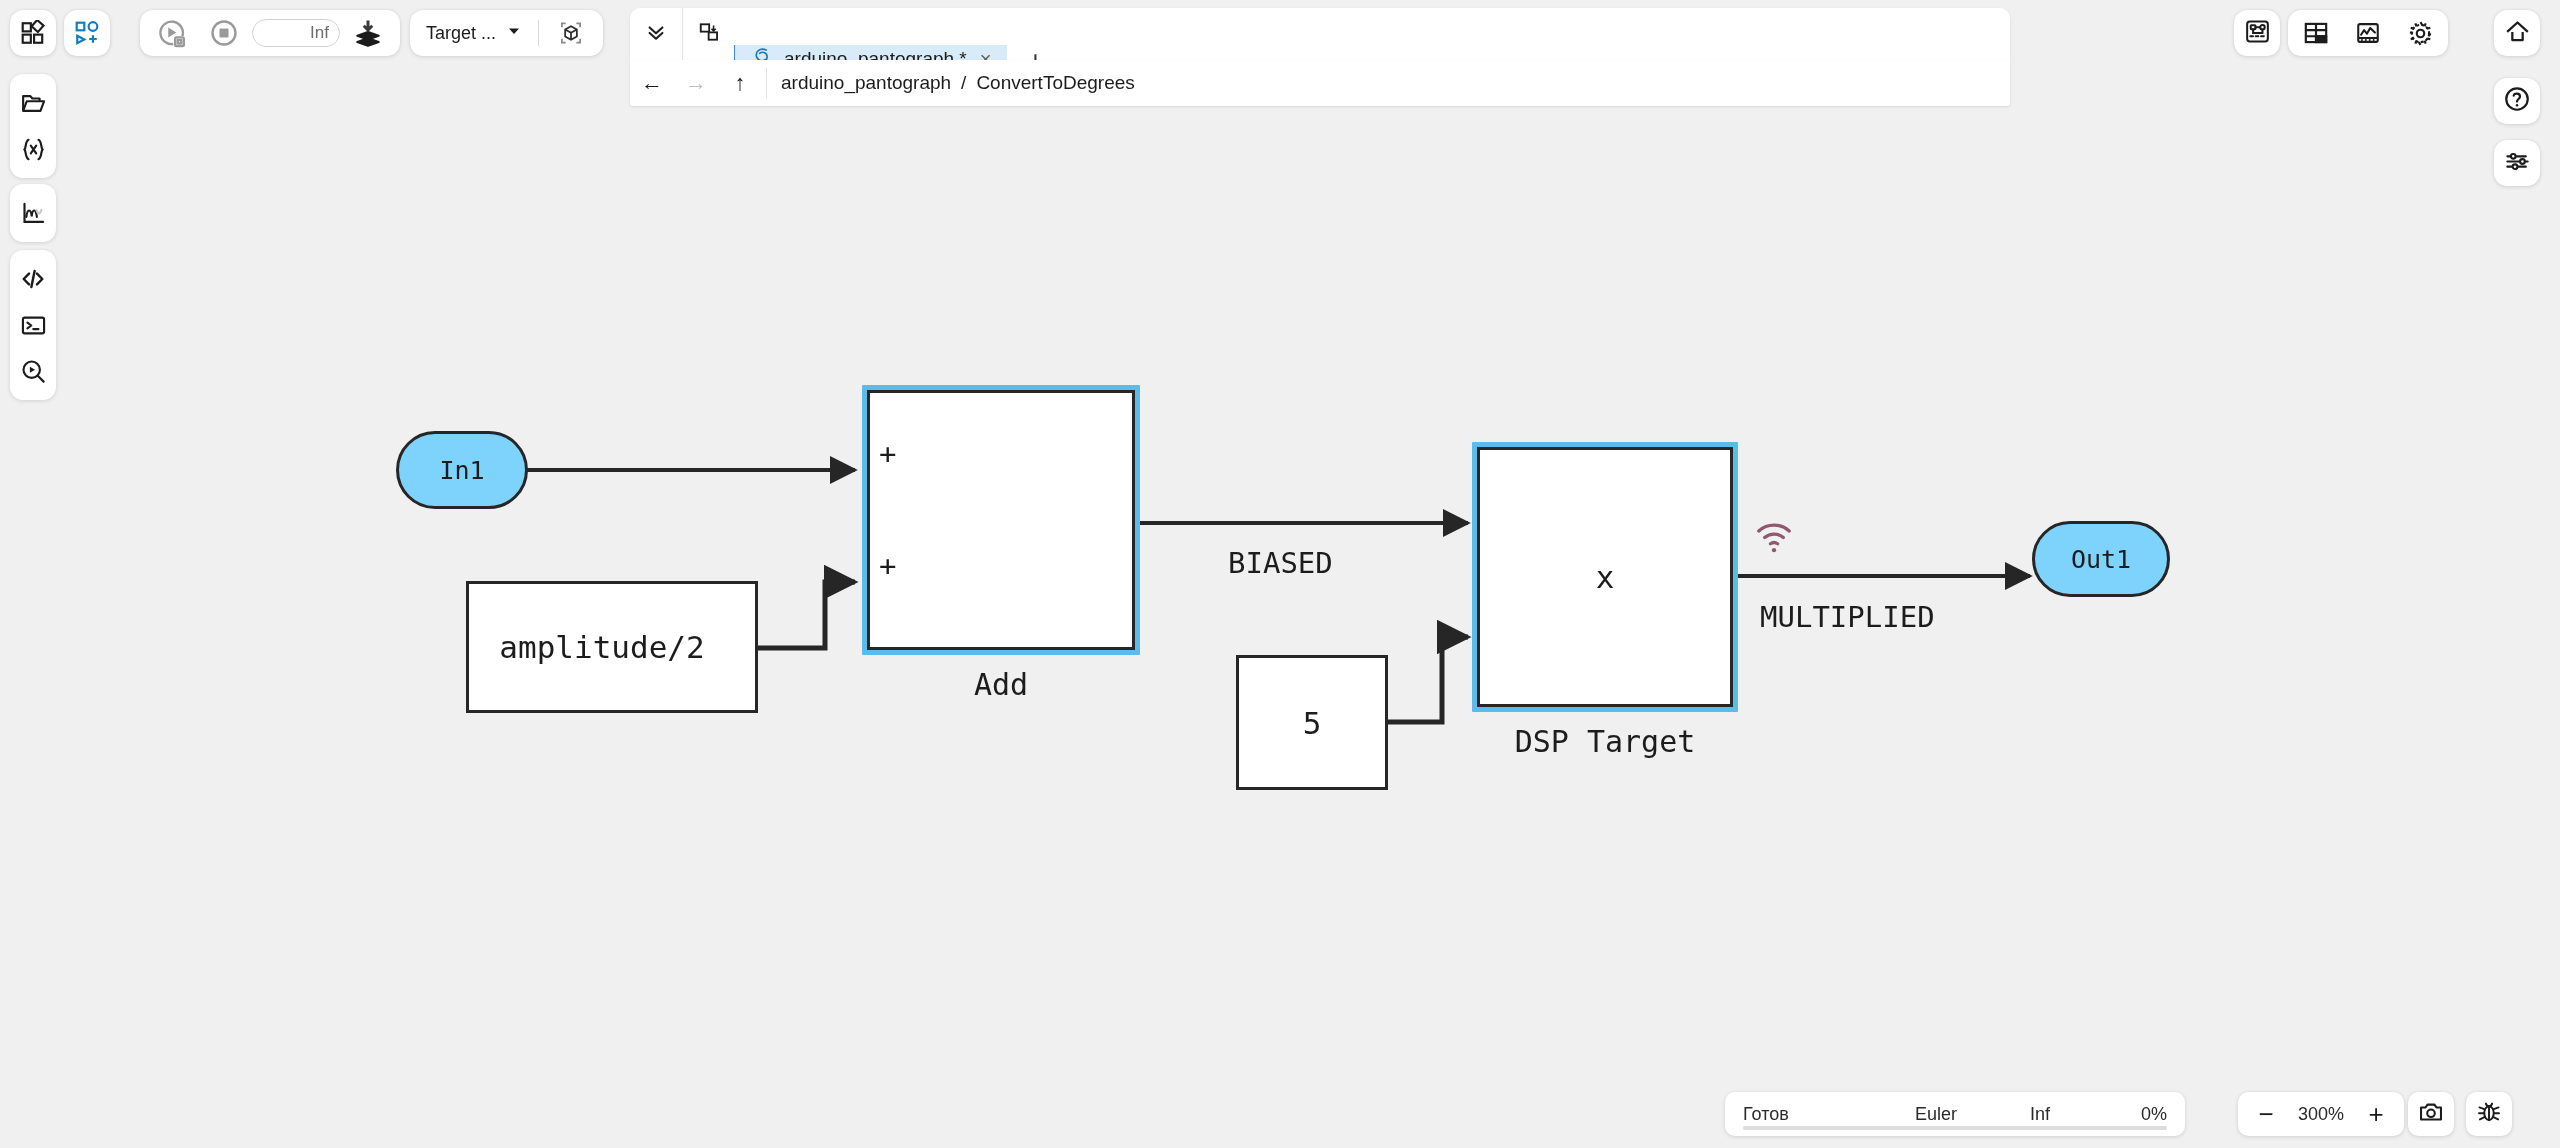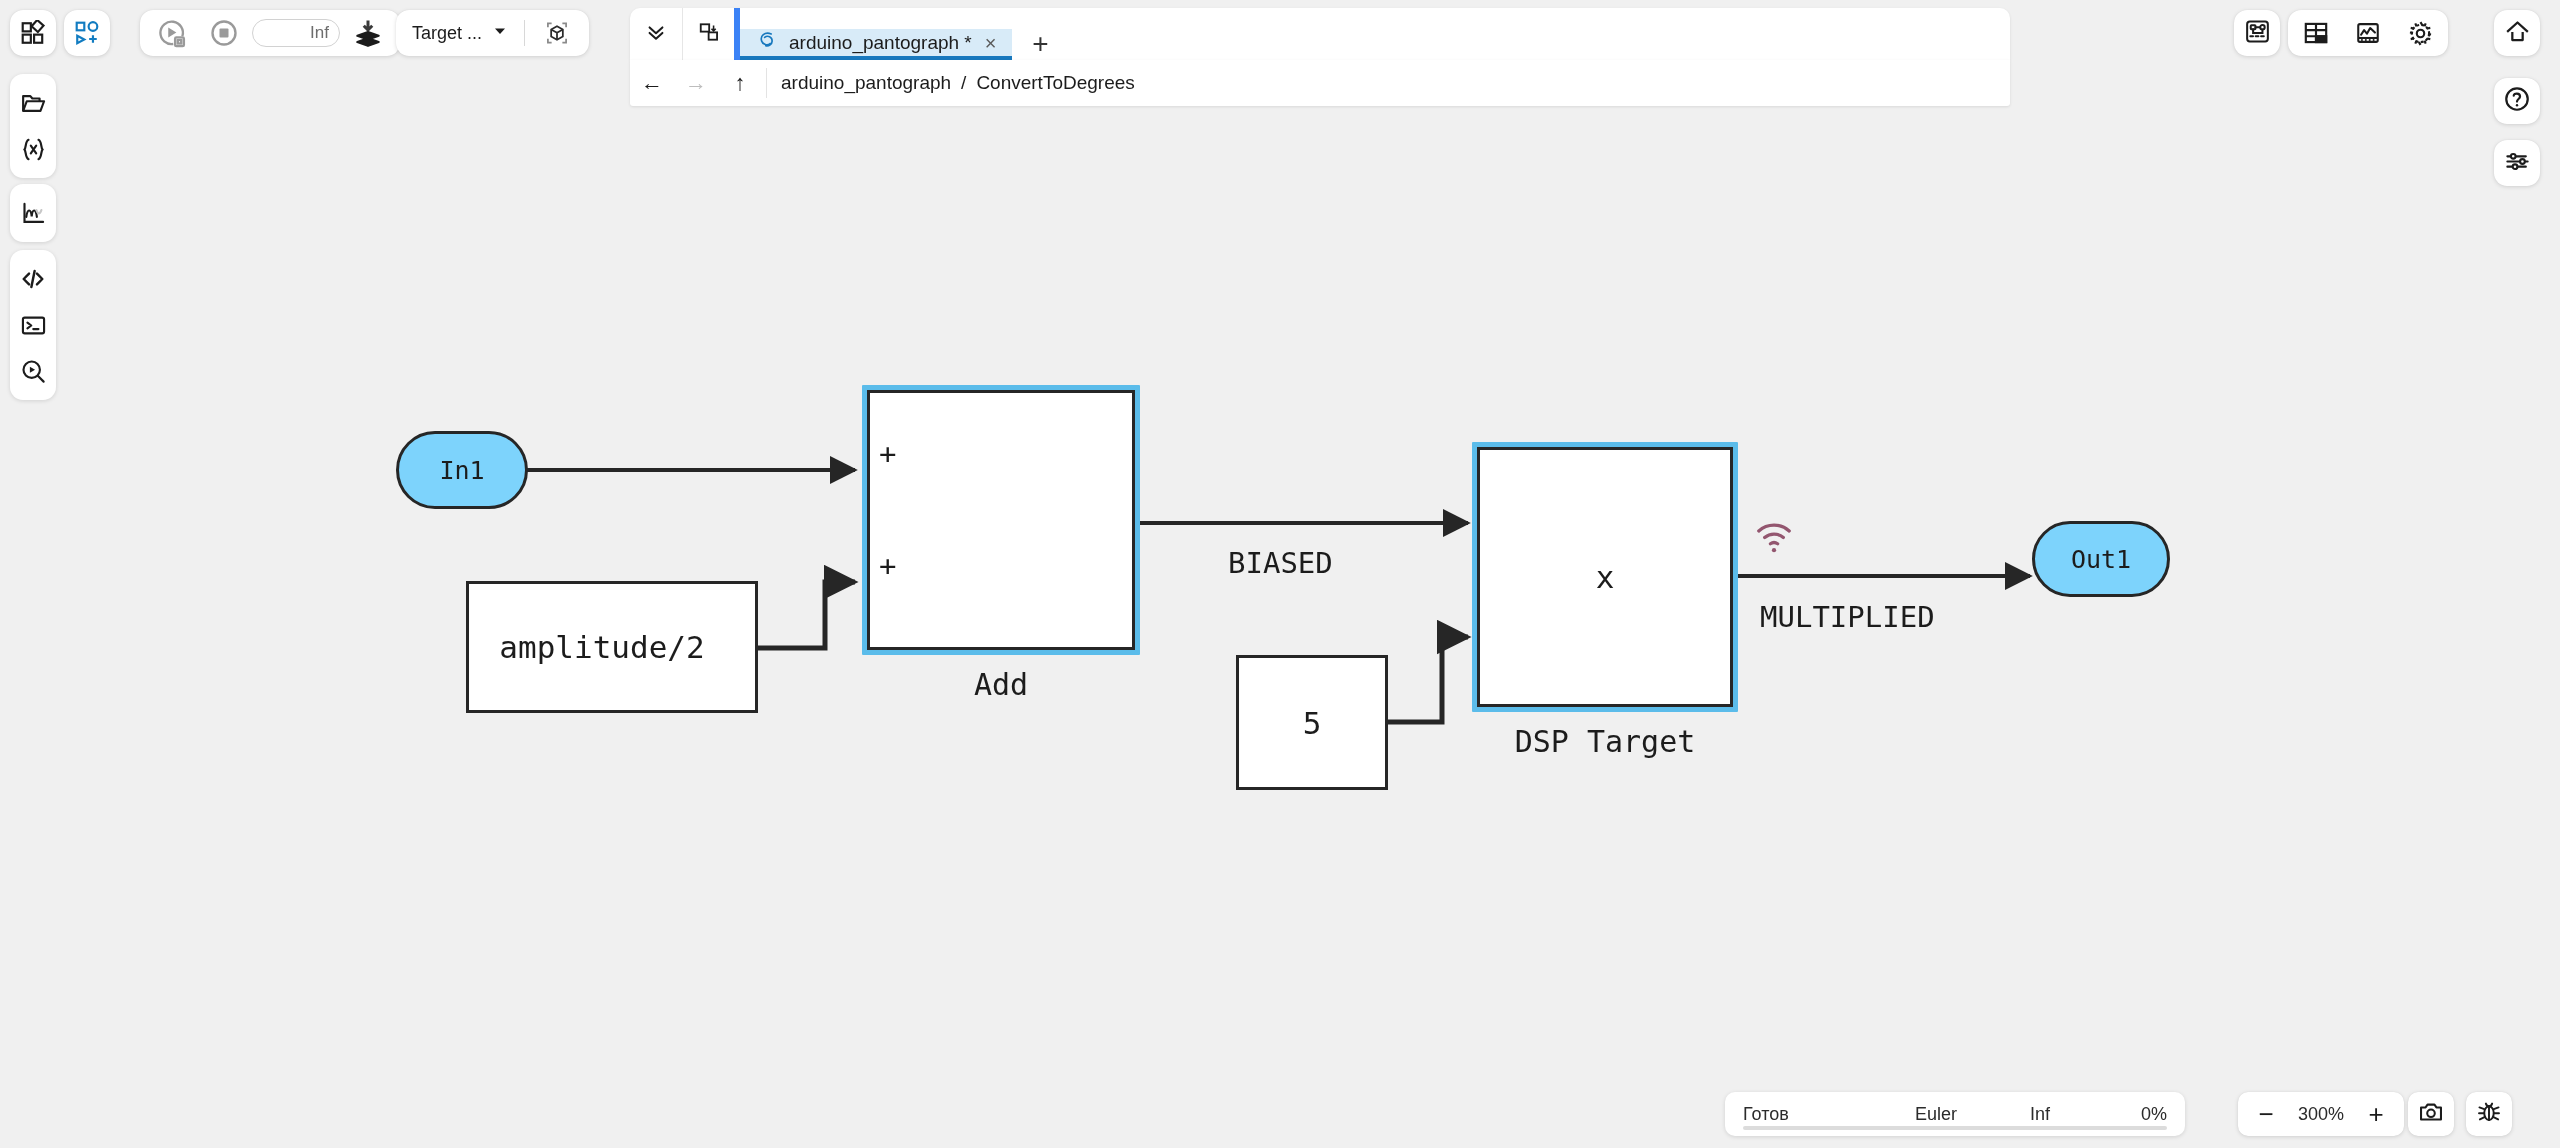--- a/index.html
+++ b/index.html
@@ -38,21 +38,21 @@
     background: transparent; border: none; cursor: pointer;
     color: #1c1c1c;
     padding: 0;
   }
   .btn.disabled { color: #9a9a9a; cursor: default; }
 
   
   #tl-lib   { position: absolute; left: 10px;  top: 10px;  width: 46px; height: 46px; border-radius: 13px; }
   #tl-add   { position: absolute; left: 64px;  top: 10px;  width: 46px; height: 46px; border-radius: 13px; }
   #tl-run   { position: absolute; left: 140px; top: 10px;  height: 46px; border-radius: 13px; padding: 0 8px; gap: 4px; }
-  #tl-target{ position: absolute; left: 396px; top: 10px;  height: 46px; border-radius: 13px; padding: 0 10px; gap: 6px; }
+  #tl-target{ position: absolute; left: 410px; top: 10px;  height: 46px; border-radius: 13px; padding: 0 10px; gap: 6px; }
 
   .simtime {
     width: 88px; height: 28px;
     border: 1px solid #d2d2d2; border-radius: 14px;
     background: #fff;
     font-size: 17px; color: #6d6d6d;
     text-align: right; padding: 0 10px 0 6px;
     font-family: "Liberation Sans", sans-serif;
   }
   .target-select {
@@ -80,21 +80,21 @@
   #tabstrip {
     position: absolute; left: 630px; top: 8px;
     width: 1380px; height: 52px;
     background: #fff;
     border-radius: 10px 10px 0 0;
     box-shadow: 0 1px 3px rgba(0,0,0,0.10);
     display: flex; align-items: stretch;
   }
   .tabctl { width: 52px; display: flex; align-items: center; justify-content: center; cursor: pointer; }
   .tabctl + .tabctl { border-left: 1px solid #e6e6e6; }
-  .tabs { display: flex; align-items: flex-end; border-left: 6px solid #3b82f6; }
+  .tabs { display: flex; align-items: flex-start; border-left: 1px solid #3b82f6; margin-top: 37px; }
   .tab {
     display: flex; align-items: center; gap: 11px;
     padding: 0 14px 0 16px;
     background: #d8ebf8;
     border-bottom: 4px solid #1878be;
     cursor: pointer;
     font-size: 19px; color: #1c1c1c;
     white-space: nowrap;
   }
   .tab .tab-close { color: #5a5a5a; font-size: 20px; padding: 0 2px; line-height: 1; }

